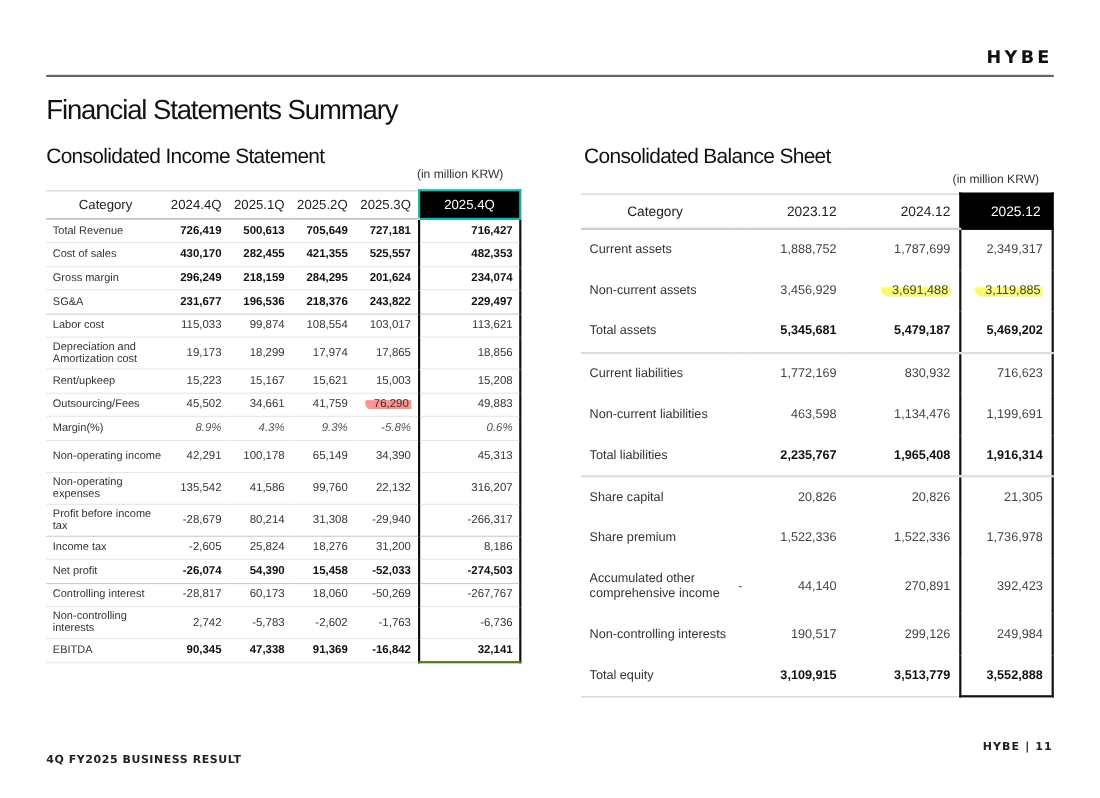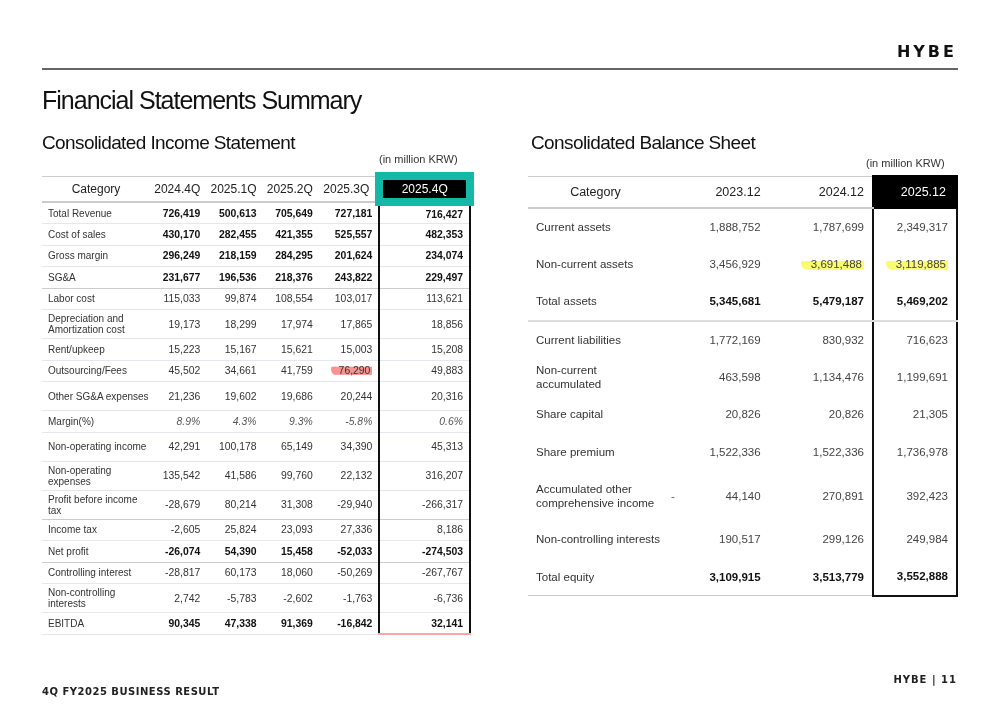--- a/index.html
+++ b/index.html
@@ -8,30 +8,30 @@
   .top-rule { position: absolute; left: 42px; right: 42px; top: 68px; height: 2px; background: #666; }
   .page-title { position: absolute; left: 42px; top: 86px; font-size: 25px; color: #111; letter-spacing: -1px; font-family: Liberation Sans, sans-serif; }
   .sec-title { position: absolute; font-size: 19px; color: #111; letter-spacing: -0.6px; }
   .unit { position: absolute; font-size: 11px; color: #333; }
   table { border-collapse: collapse; position: absolute; }
   
   #inc { left: 42px; top: 172px; width: 432px; font-size: 10.4px; }
   #inc th { font-weight: normal; font-size: 12px; color: #222; height: 26px; border-top: 1px solid #ccc; border-bottom: 2px solid #ccc; }
   #inc th.cat { text-align: center; width: 108px; }
   #inc th.num { text-align: right; padding-right: 6px; }
-  #inc th.hl { background: #000; color: #fff; text-align: center; border-radius: 3px 3px 0 0; border: 8px solid #14b8a6; }
+  #inc th.hl { background: #000; color: #fff; text-align: center; border-radius: 3px 3px 0 0; border: 2px solid #14b8a6; }
   #inc td { height: 21.5px; border-bottom: 1px solid #e6e6ee; }
   #inc td.cat { padding-left: 6px; color: #333; line-height: 11px; font-size: 10px; }
   #inc td.num { text-align: right; padding-right: 6px; color: #333; }
   #inc td.hl { border-left: 2px solid #111; border-right: 2px solid #111; }
   #inc tr.tall td { height: 29px; }
   #inc tr.bold td.num { color: #111; font-weight: bold; }
   #inc tr.ital td.num { font-style: italic; color: #555; }
   #inc tr.sep td { border-bottom: 1px solid #ccc; }
-  #inc tr:last-child td.hl { border-bottom: 2px solid #fca5a5; border-radius: 0 0 3px 3px; padding-left: 44px; }
+  #inc tr:last-child td.hl { border-bottom: 2px solid #4d7c0f; border-radius: 0 0 3px 3px; padding-left: 44px; }
   
   #bal { left: 528px; top: 175px; width: 430px; font-size: 11.5px; }
   #bal th { font-weight: normal; font-size: 12.5px; color: #222; height: 32px; border-top: 1px solid #ccc; border-bottom: 2px solid #ccc; }
   #bal th.cat { text-align: center; width: 135px; }
   #bal th.num { text-align: right; padding-right: 8px; }
   #bal th.hl { background: #000; color: #fff; text-align: right; padding-right: 10px; border: 2px solid #000; border-radius: 3px 3px 0 0; }
   #bal td { height: 37.5px; }
   #bal td.cat { padding-left: 8px; color: #333; line-height: 14px; }
   #bal td.dash { width: 20px; text-align: center; color: #555; }
   #bal td.num { text-align: right; padding-right: 8px; color: #444; }
@@ -128,28 +128,20 @@
         <td class="num hl"><span>15,208</span></td>
       </tr>
       <tr>
         <td class="cat">Outsourcing/Fees</td>
         <td class="num"><span>45,502</span></td>
         <td class="num"><span>34,661</span></td>
         <td class="num"><span>41,759</span></td>
         <td class="num"><span class="hl-red">76,290</span></td>
         <td class="num hl"><span>49,883</span></td>
       </tr>
-      <tr class="tall">
-        <td class="cat">Other SG&amp;A expenses</td>
-        <td class="num"><span>21,236</span></td>
-        <td class="num"><span>19,602</span></td>
-        <td class="num"><span>19,686</span></td>
-        <td class="num"><span>20,244</span></td>
-        <td class="num hl"><span>20,316</span></td>
-      </tr>
       <tr class="ital">
         <td class="cat">Margin(%)</td>
         <td class="num"><span>8.9%</span></td>
         <td class="num"><span>4.3%</span></td>
         <td class="num"><span>9.3%</span></td>
         <td class="num"><span>-5.8%</span></td>
         <td class="num hl"><span>0.6%</span></td>
       </tr>
       <tr class="tall">
         <td class="cat">Non-operating income</td>
@@ -172,22 +164,22 @@
         <td class="num"><span>-28,679</span></td>
         <td class="num"><span>80,214</span></td>
         <td class="num"><span>31,308</span></td>
         <td class="num"><span>-29,940</span></td>
         <td class="num hl"><span>-266,317</span></td>
       </tr>
       <tr>
         <td class="cat">Income tax</td>
         <td class="num"><span>-2,605</span></td>
         <td class="num"><span>25,824</span></td>
-        <td class="num"><span>23,093</span></td>
-        <td class="num"><span>27,336</span></td>
+        <td class="num"><span>18,276</span></td>
+        <td class="num"><span>31,200</span></td>
         <td class="num hl"><span>8,186</span></td>
       </tr>
       <tr class="bold sep">
         <td class="cat">Net profit</td>
         <td class="num"><span>-26,074</span></td>
         <td class="num"><span>54,390</span></td>
         <td class="num"><span>15,458</span></td>
         <td class="num"><span>-52,033</span></td>
         <td class="num hl"><span>-274,503</span></td>
       </tr>
@@ -251,25 +243,32 @@
         <td class="num hl"><span>5,469,202</span></td>
       </tr>
       <tr>
         <td class="cat">Current liabilities</td>
         <td class="dash"></td>
         <td class="num"><span>1,772,169</span></td>
         <td class="num"><span>830,932</span></td>
         <td class="num hl"><span>716,623</span></td>
       </tr>
       <tr>
-        <td class="cat">Non-current accumulated</td>
+        <td class="cat">Non-current liabilities</td>
         <td class="dash"></td>
         <td class="num"><span>463,598</span></td>
         <td class="num"><span>1,134,476</span></td>
         <td class="num hl"><span>1,199,691</span></td>
+      </tr>
+      <tr class="bold sep">
+        <td class="cat">Total liabilities</td>
+        <td class="dash"></td>
+        <td class="num"><span>2,235,767</span></td>
+        <td class="num"><span>1,965,408</span></td>
+        <td class="num hl"><span>1,916,314</span></td>
       </tr>
       <tr>
         <td class="cat">Share capital</td>
         <td class="dash"></td>
         <td class="num"><span>20,826</span></td>
         <td class="num"><span>20,826</span></td>
         <td class="num hl"><span>21,305</span></td>
       </tr>
       <tr>
         <td class="cat">Share premium</td>

